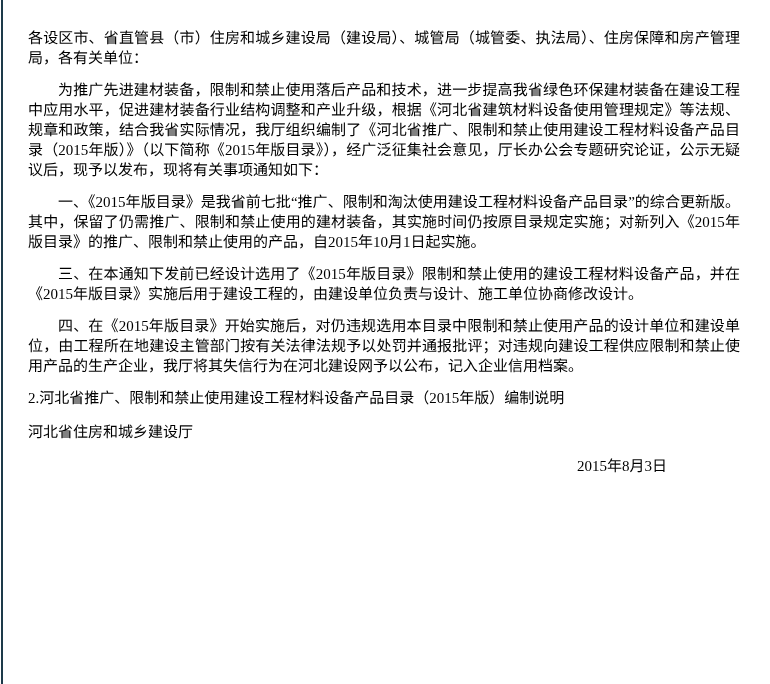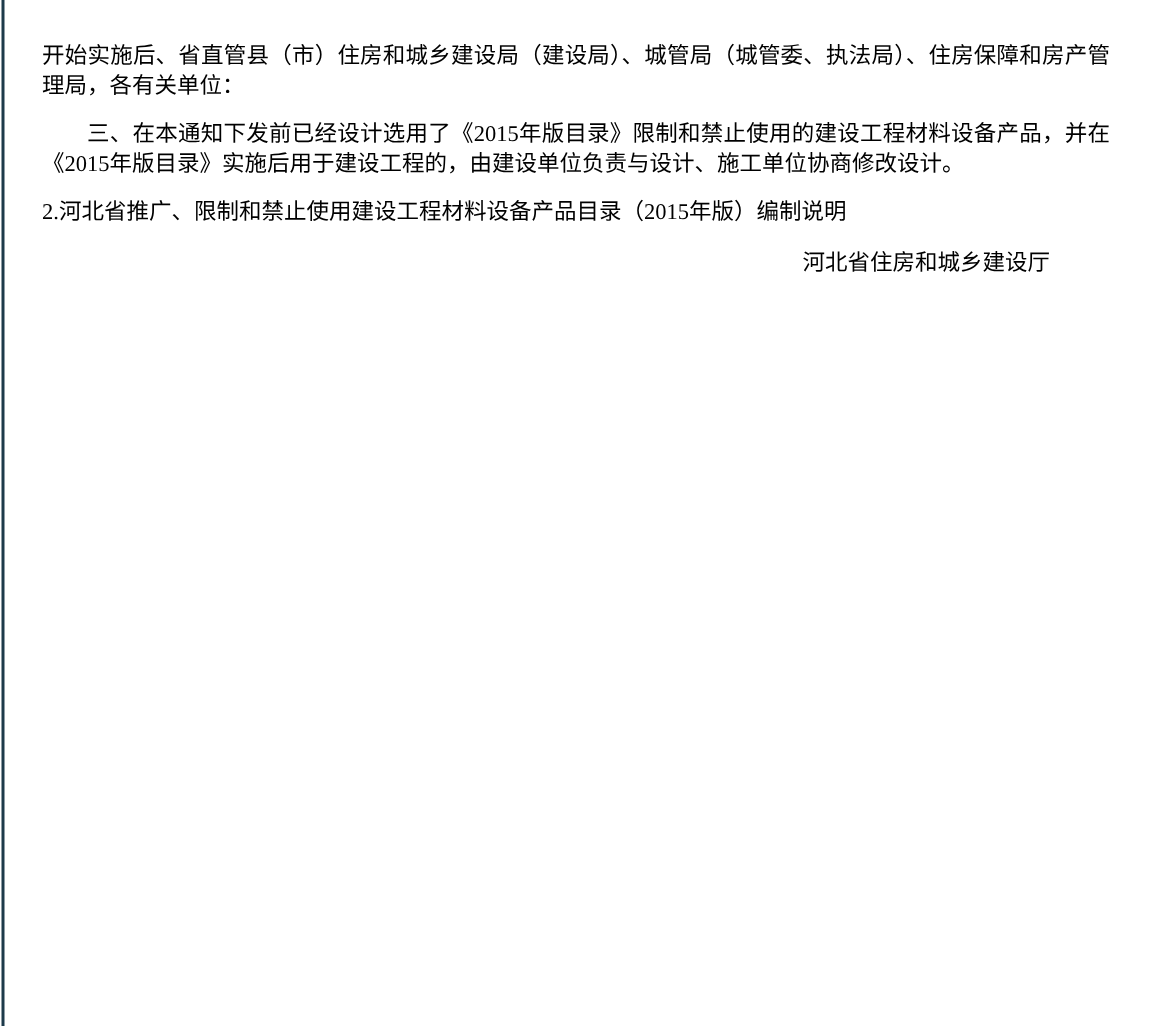--- a/index.html
+++ b/index.html
@@ -41,33 +41,36 @@
   }
   .no-indent {
     text-indent: 0;
   }
   .attachment-2 {
     margin-left: 5em;
     text-indent: 0;
     font-family: Liberation Serif, serif;
   }
   .signature {
-    text-align: right;
     padding-right: 40px;
     margin-top: 14px !important;
   }
   .date {
     text-align: right;
     padding-right: 73px;
     margin-top: 14px !important;
   }
 </style>
 </head>
 <body>
 
 <div class="left-edge"></div>
 
 <div class="doc">
-  <p class="no-indent">开始实施后、省直管县（市）住房和城乡建设局（建设局）、城管局（城管委、执法局）、住房保障和房产管理局，各有关单位：</p>
+  <p class="no-indent">各设区市、省直管县（市）住房和城乡建设局（建设局）、城管局（城管委、执法局）、住房保障和房产管理局，各有关单位：</p>
+  <p class="indent">为推广先进建材装备，限制和禁止使用落后产品和技术，进一步提高我省绿色环保建材装备在建设工程中应用水平，促进建材装备行业结构调整和产业升级，根据《河北省建筑材料设备使用管理规定》等法规、规章和政策，结合我省实际情况，我厅组织编制了《河北省推广、限制和禁止使用建设工程材料设备产品目录（2015年版）》（以下简称《2015年版目录》），经广泛征集社会意见，厅长办公会专题研究论证，公示无疑议后，现予以发布，现将有关事项通知如下：</p>
+  <p class="indent">一、《2015年版目录》是我省前七批“推广、限制和淘汰使用建设工程材料设备产品目录”的综合更新版。其中，保留了仍需推广、限制和禁止使用的建材装备，其实施时间仍按原目录规定实施；对新列入《2015年版目录》的推广、限制和禁止使用的产品，自2015年10月1日起实施。</p>
   <p class="indent">三、在本通知下发前已经设计选用了《2015年版目录》限制和禁止使用的建设工程材料设备产品，并在《2015年版目录》实施后用于建设工程的，由建设单位负责与设计、施工单位协商修改设计。</p>
+  <p class="indent">四、在《2015年版目录》开始实施后，对仍违规选用本目录中限制和禁止使用产品的设计单位和建设单位，由工程所在地建设主管部门按有关法律法规予以处罚并通报批评；对违规向建设工程供应限制和禁止使用产品的生产企业，我厅将其失信行为在河北建设网予以公布，记入企业信用档案。</p>
   <p class="attachment-2">2.河北省推广、限制和禁止使用建设工程材料设备产品目录（2015年版）编制说明</p>
   <p class="signature">河北省住房和城乡建设厅</p>
+  <p class="date">2015年8月3日</p>
 </div>
 
 </body></html>

